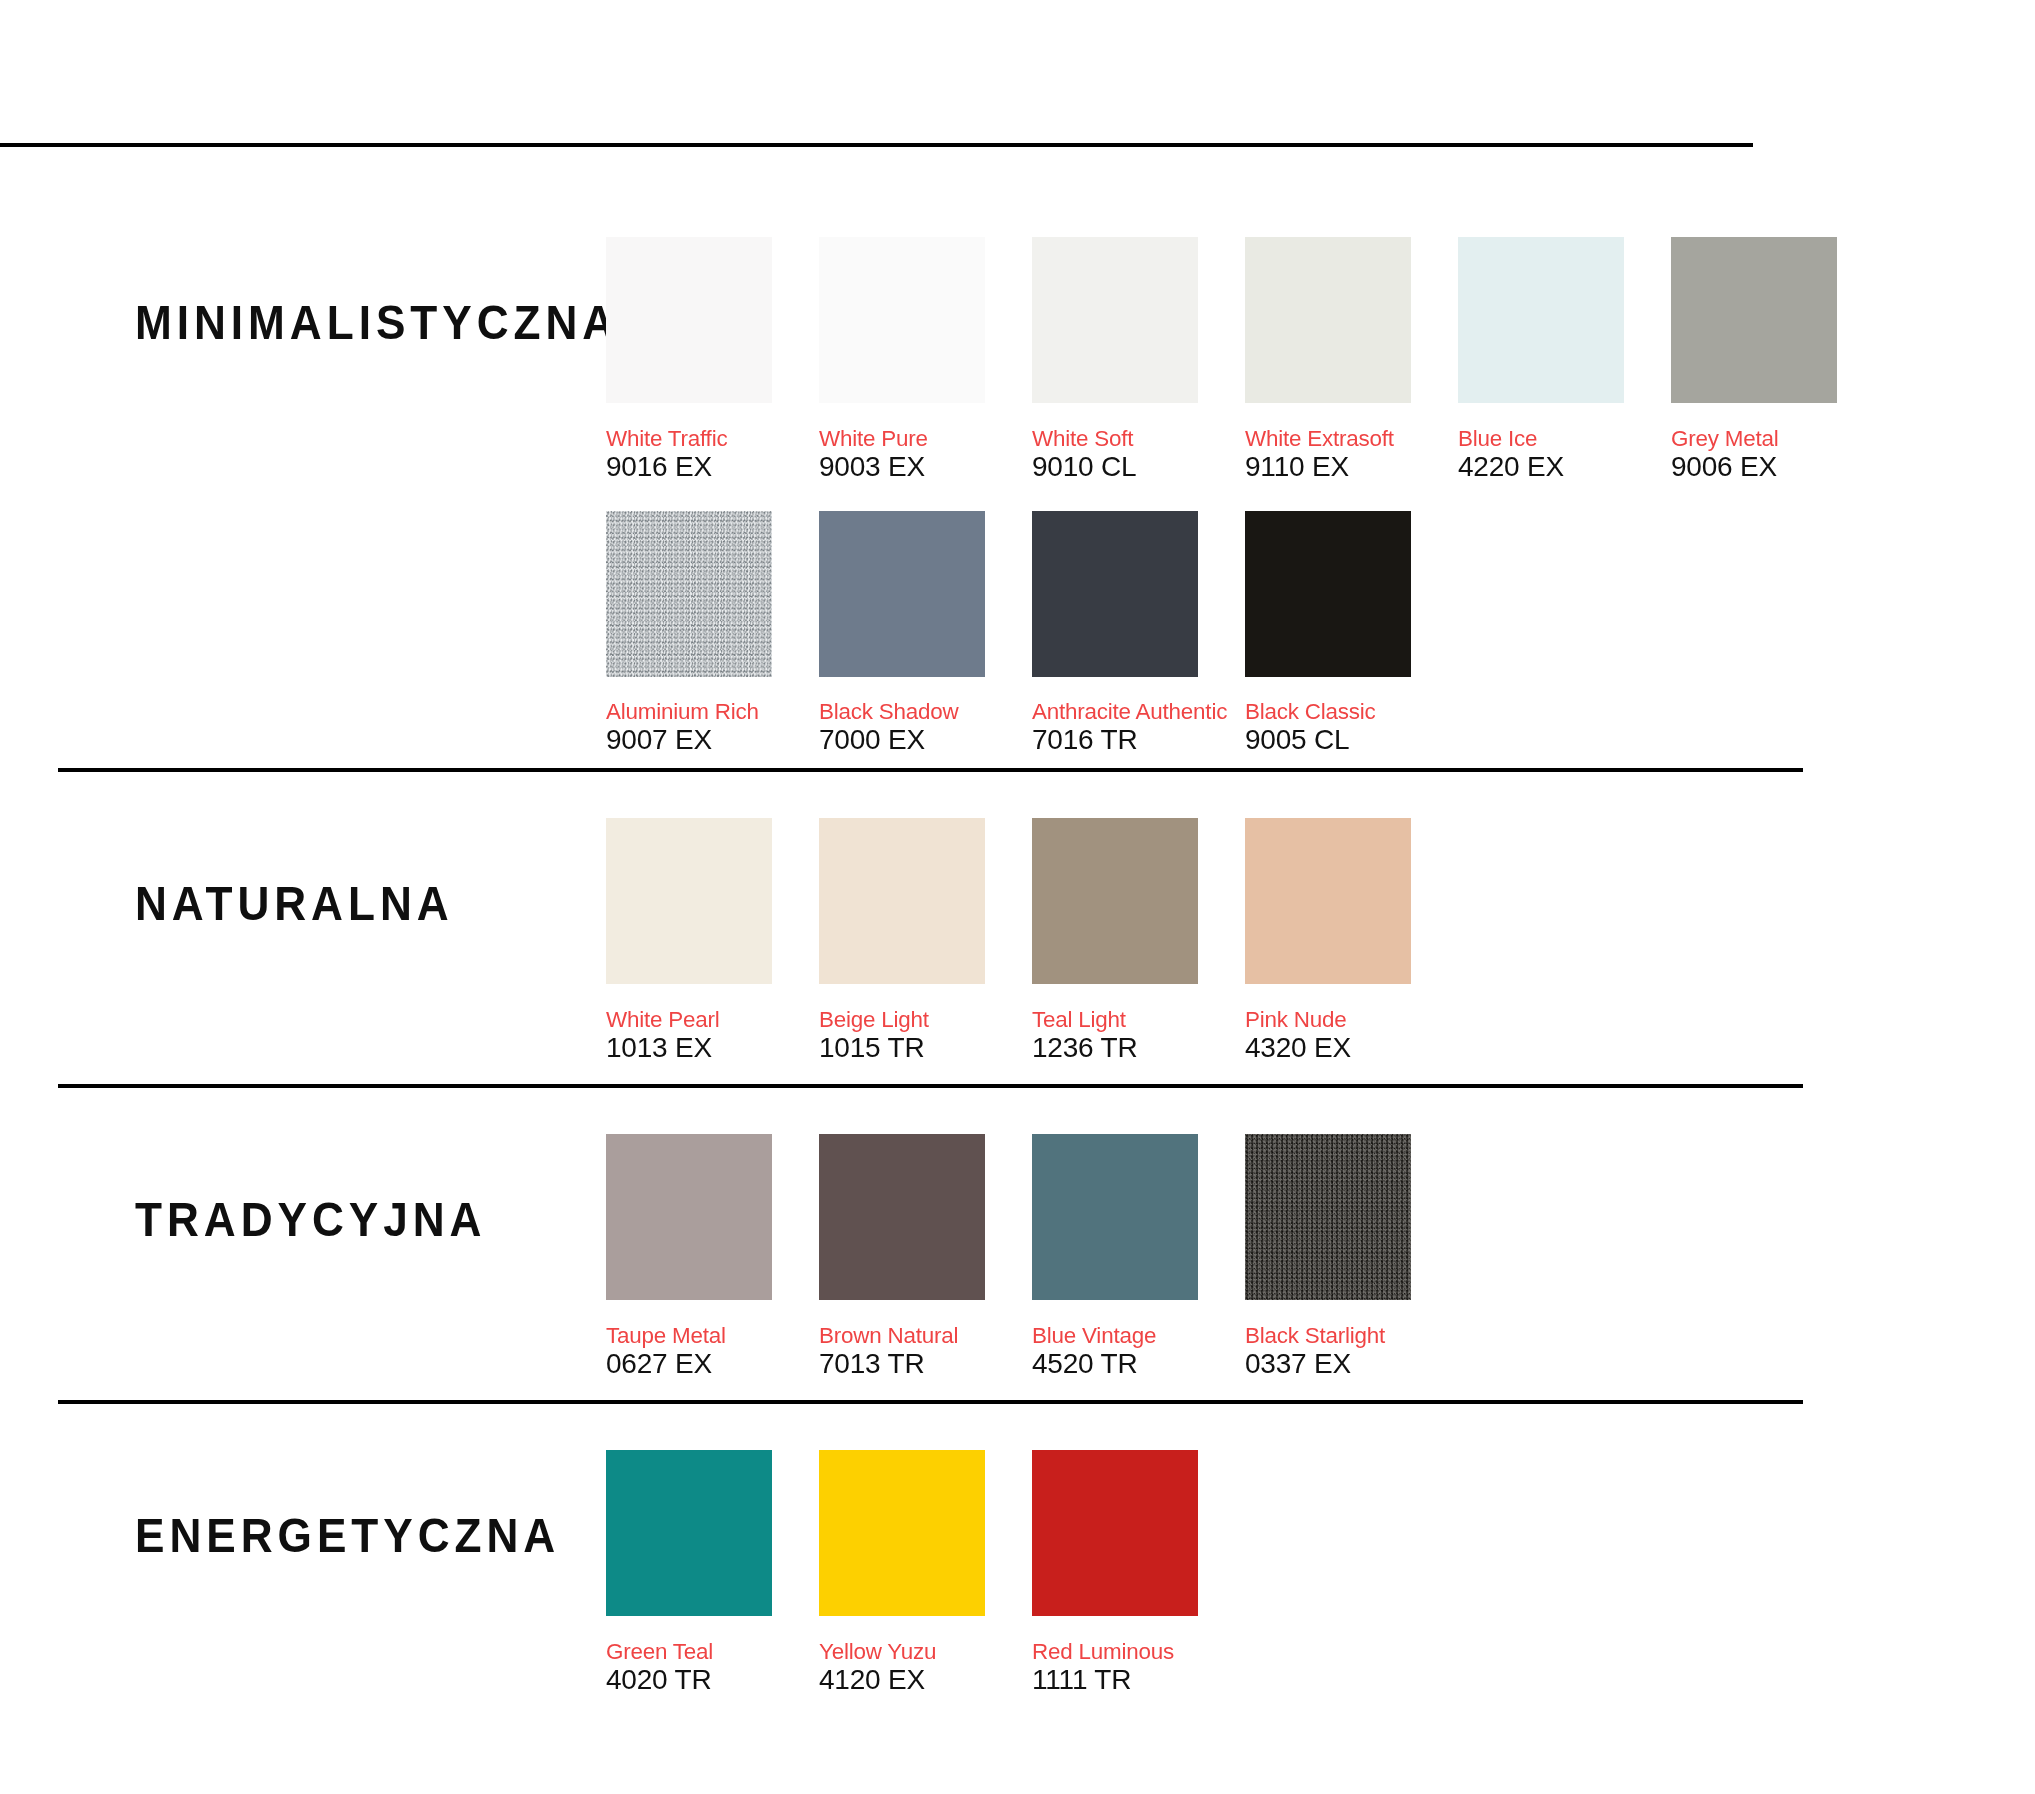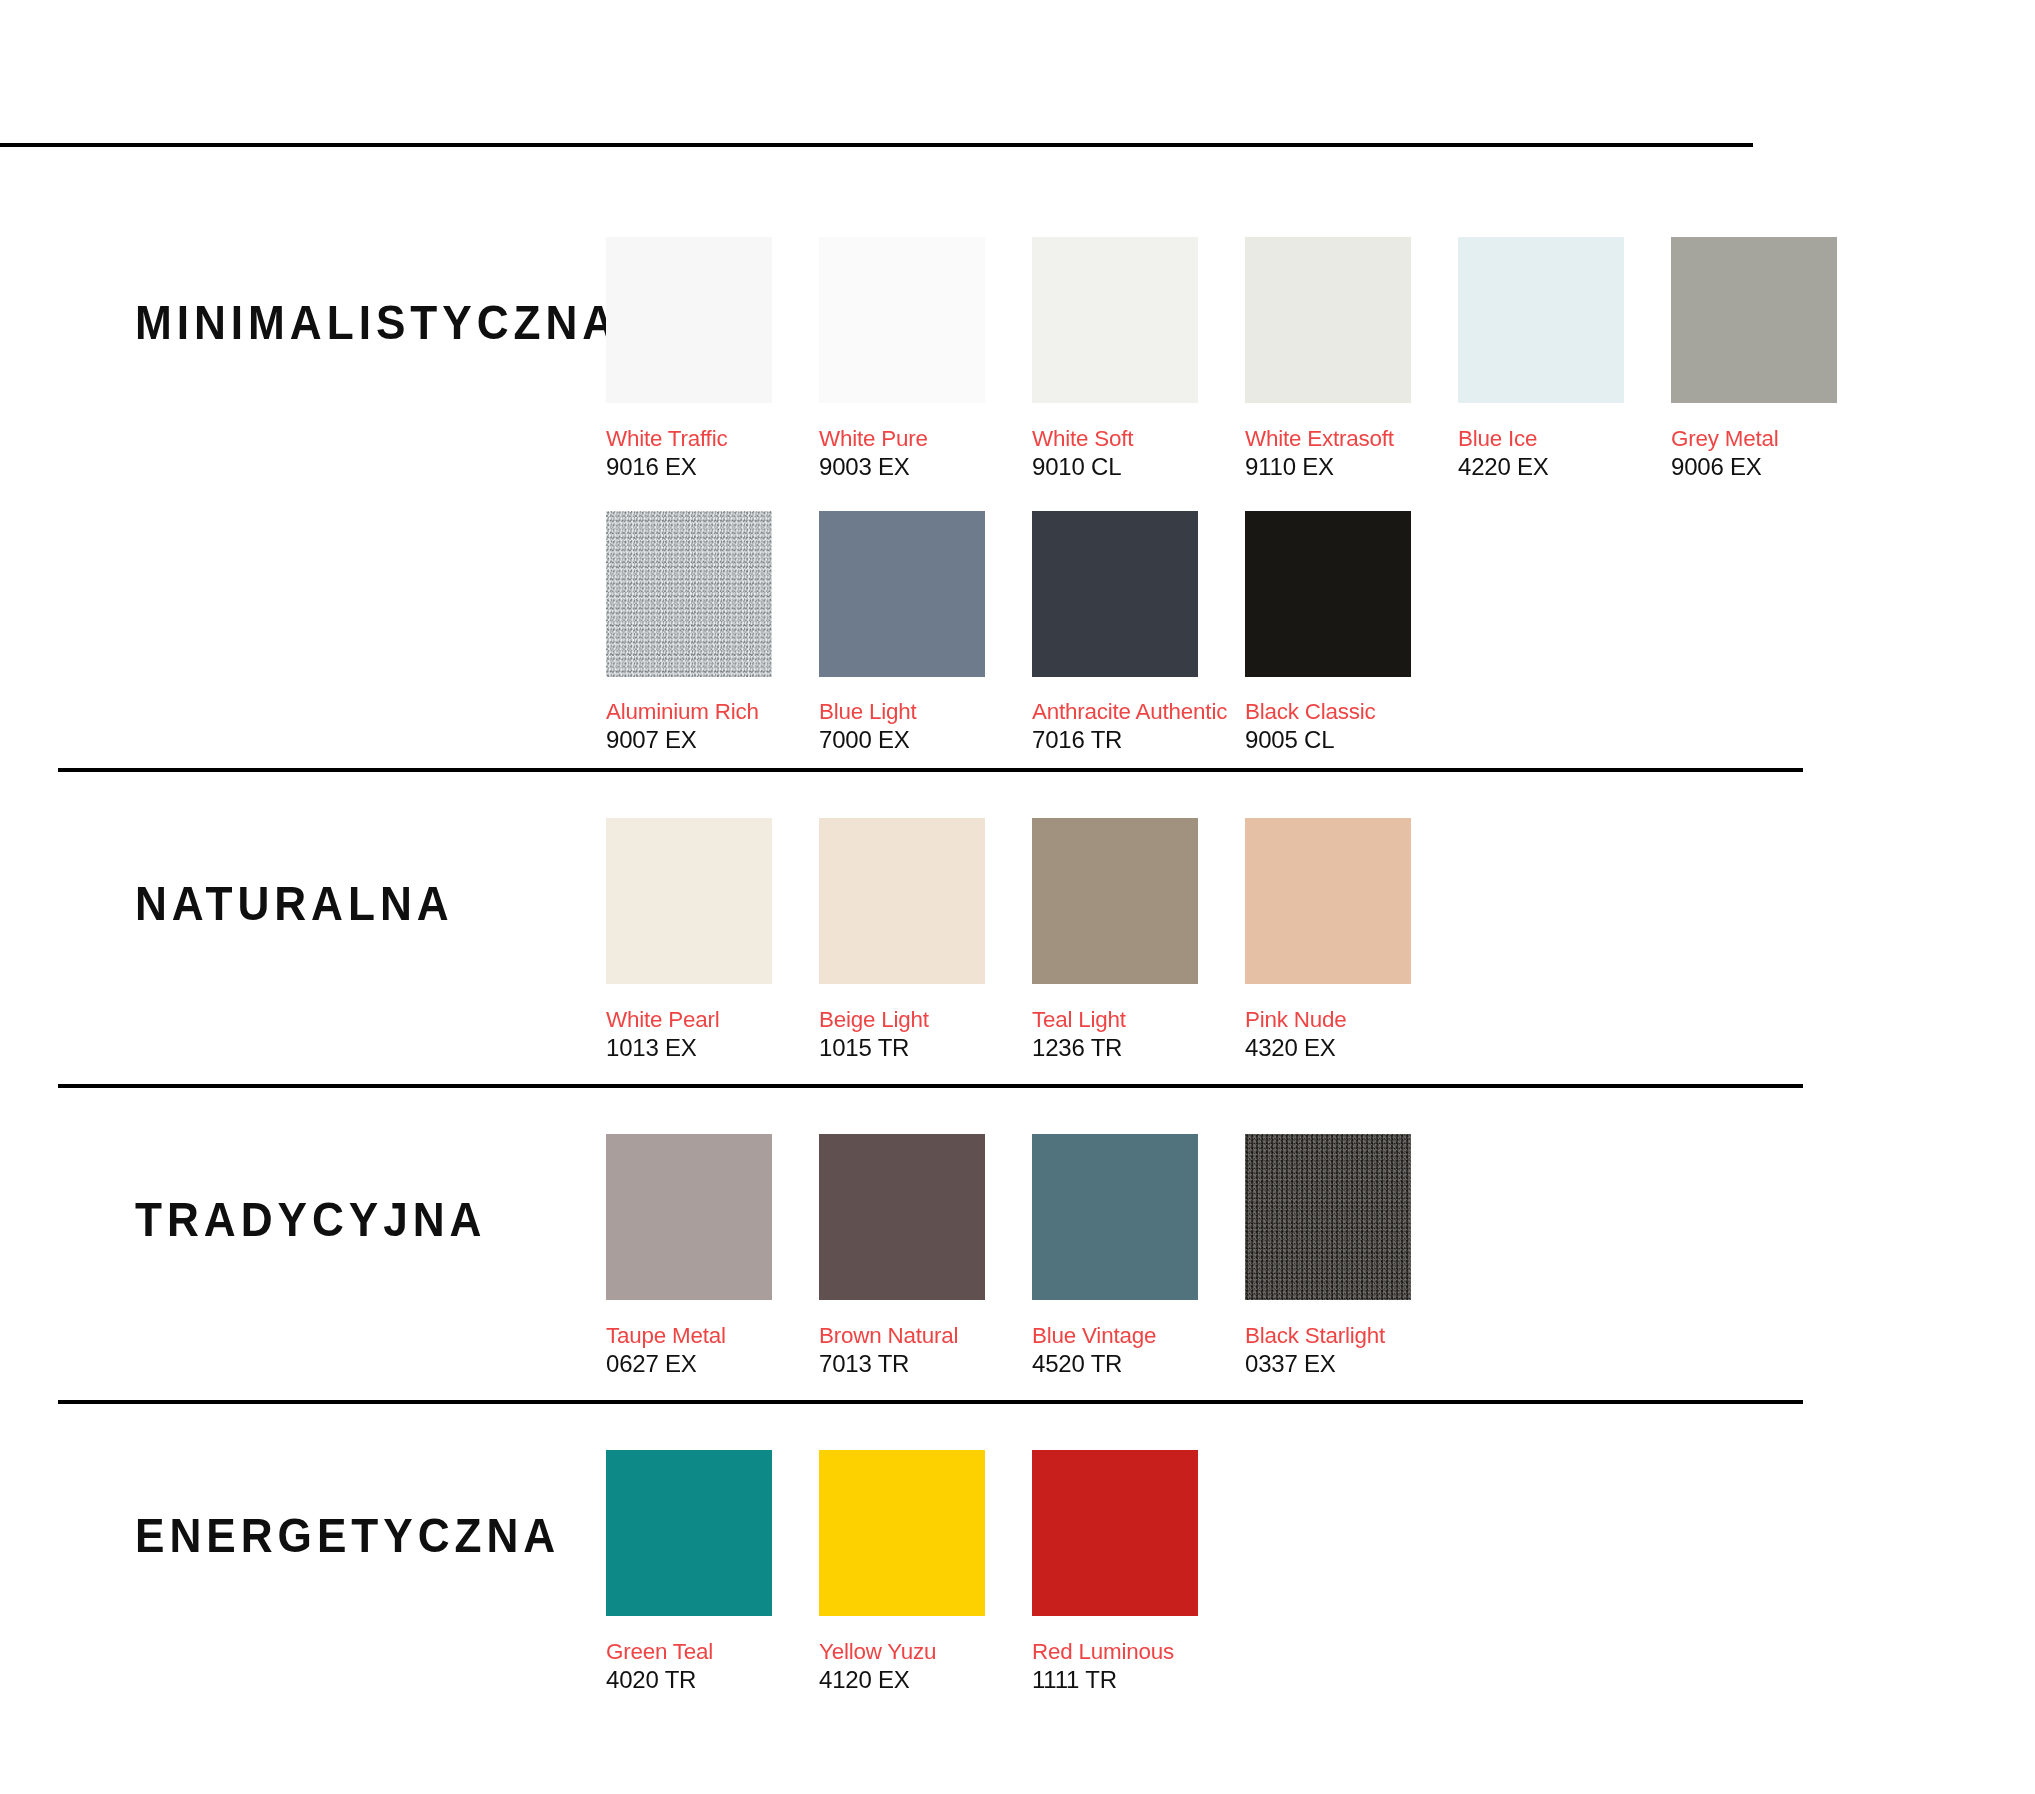--- a/index.html
+++ b/index.html
@@ -78,21 +78,21 @@
   }
   .swatch-name {
     font-size: 22.4px;
     line-height: 28px;
     margin-top: 21.6px;
     white-space: nowrap;
     letter-spacing: -0.2px;
     color: #ef4444;
   }
   .swatch-code {
-    font-size: 24px;
+    font-size: 28px;
     line-height: 28px;
     white-space: nowrap;
     letter-spacing: -0.2px;
     color: #111111;
   }
 
   
   .chip-metallic {
     background-image:
       repeating-linear-gradient(107deg, rgba(255,255,255,.55) 0 1.7px, rgba(0,0,0,.16) 1.7px 3.3px),
@@ -148,21 +148,21 @@
           <div class="swatch-name">Grey Metal</div>
           <div class="swatch-code">9006 EX</div>
         </div>
         <div class="swatch-cell">
           <div class="swatch-chip chip-metallic" style="background-color: rgb(176, 180, 182);"></div>
           <div class="swatch-name">Aluminium Rich</div>
           <div class="swatch-code">9007 EX</div>
         </div>
         <div class="swatch-cell">
           <div class="swatch-chip" style="background-color: rgb(110, 123, 140);"></div>
-          <div class="swatch-name">Blue Light</div>
+          <div class="swatch-name">Black Shadow</div>
           <div class="swatch-code">7000 EX</div>
         </div>
         <div class="swatch-cell">
           <div class="swatch-chip" style="background-color: rgb(56, 60, 68);"></div>
           <div class="swatch-name">Anthracite Authentic</div>
           <div class="swatch-code">7016 TR</div>
         </div>
         <div class="swatch-cell">
           <div class="swatch-chip" style="background-color: rgb(25, 23, 19);"></div>
           <div class="swatch-name">Black Classic</div>

